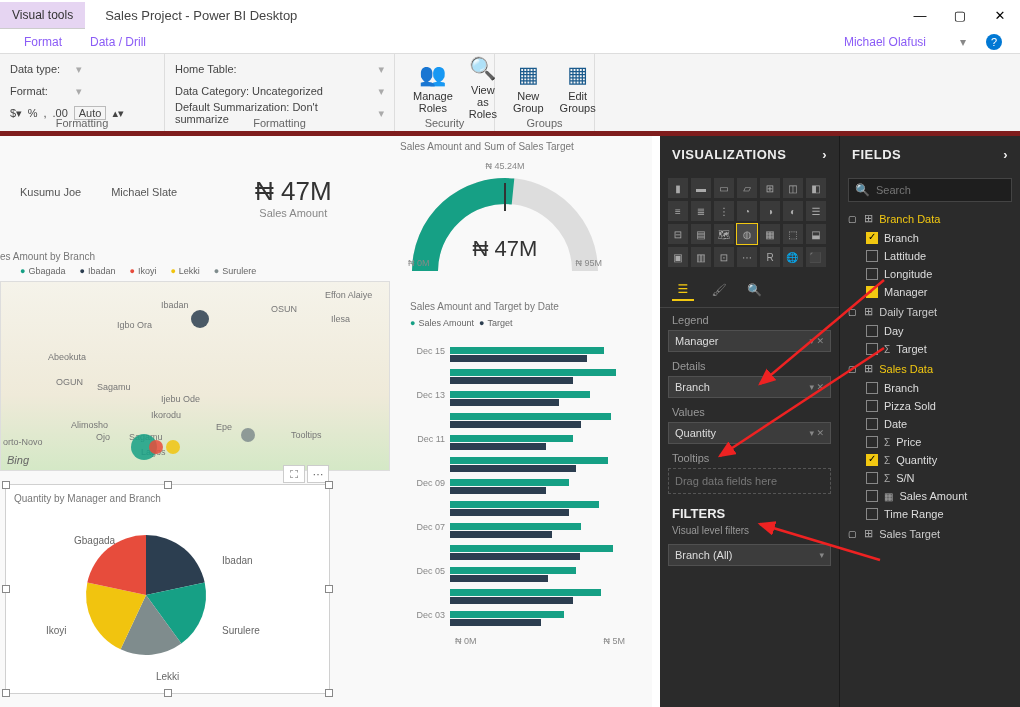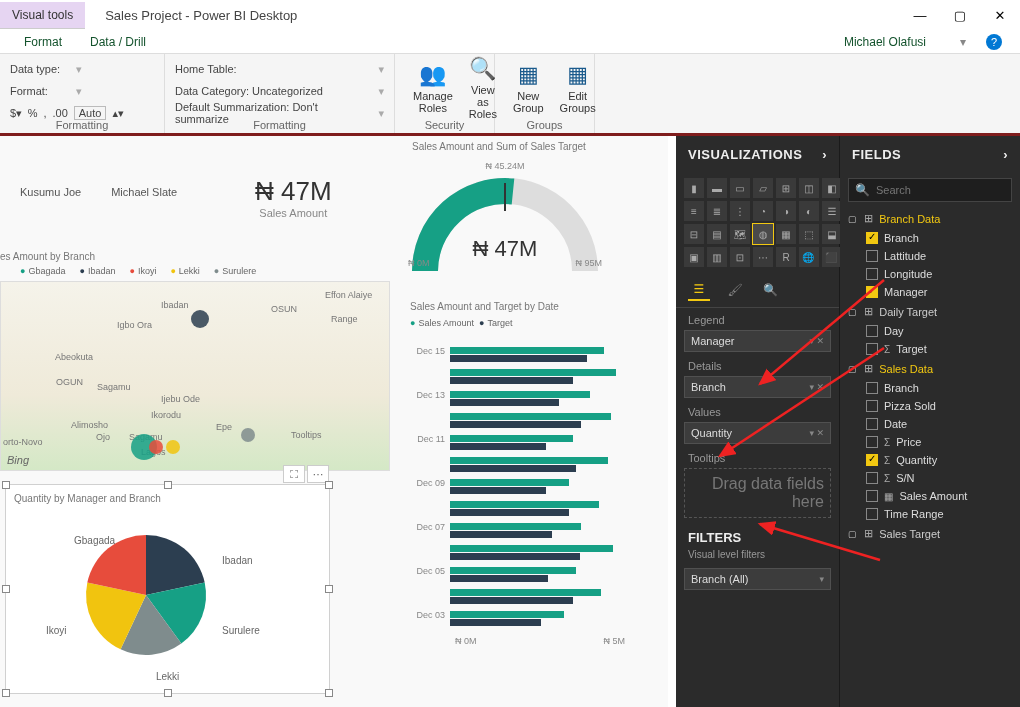--- a/index.html
+++ b/index.html
@@ -7,45 +7,45 @@
 
 
 .titlebar { height:30px; display:flex; align-items:center; background:#fff; }
 .visual-tools { background:#e6d5f2; color:#333; padding:6px 12px; font-size:12px; border-bottom:1px solid #ccc; }
 .app-title { flex:1; padding-left:20px; color:#444; font-size:13px; }
 .win-controls { display:flex; }
 .win-btn { width:40px; height:30px; display:flex; align-items:center; justify-content:center; font-size:13px; cursor:pointer; }
 
 
 .menubar { height:24px; display:flex; align-items:center; padding:0 10px; border-bottom:1px solid #ddd; }
-.menubar span { padding:0 14px; font-size:12px; color:#14532d; cursor:pointer; }
+.menubar span { padding:0 14px; font-size:12px; color:#8b5cf6; cursor:pointer; }
 .user-area { margin-left:auto; display:flex; align-items:center; gap:6px; font-size:12px; color:#333; padding-right:8px;}
 .help-icon { width:16px; height:16px; border-radius:50%; background:#0078d4; color:#fff; display:flex; align-items:center; justify-content:center; font-size:11px; }
 
 
-.ribbon { height:82px; background:#f5f5f5; border-bottom:3px solid #7f1d1d; display:flex; }
+.ribbon { height:82px; background:#f5f5f5; border-bottom:5px solid #7f1d1d; display:flex; }
 .rgroup { border-right:1px solid #ddd; padding:4px 10px 2px; display:flex; flex-direction:column; position:relative;}
 .rgroup-label { position:absolute; bottom:2px; left:0; right:0; text-align:center; font-size:11px; color:#666; }
 .rg-row { display:flex; align-items:center; gap:6px; font-size:11px; color:#444; margin:2px 0; height:18px; }
 .rg-row .lbl { min-width:60px; }
 .bigbtn { display:flex; flex-direction:column; align-items:center; justify-content:center; padding:2px 8px; font-size:11px; color:#333; cursor:pointer; height:60px;}
 .bigbtn .icon { font-size:22px; margin-bottom:2px; color:#1a5a8c; }
 
 
 .main { display:flex; height:571px; }
 .canvas { flex:1; background:#f9f9f9; position:relative; overflow:hidden; }
 
 
 .kpi-names { position:absolute; top:50px; left:20px; font-size:11px; color:#555; display:flex; gap:30px;}
 .kpi-big { position:absolute; top:40px; left:255px; text-align:center; }
 .kpi-big .val { font-size:26px; color:#333;}
 .kpi-big .sub { font-size:11px; color:#888; }
 
 
-.gauge-title{position:absolute;top:5px;left:412px;font-size:10px;color:#777;}
+.gauge-title{position:absolute;top:5px;left:400px;font-size:10px;color:#777;}
 .gauge { position:absolute; top:25px; left:400px; width:210px; text-align:center;}
 .gauge svg{width:200px;height:110px;}
 .gauge .glabel{font-size:22px;color:#333; margin-top:-48px;}
 .gauge .ends{display:flex;justify-content:space-between;font-size:9px;color:#888;padding:0 8px;margin-top:-4px}
 .gauge .toplbl{font-size:9px;color:#888;}
 
 
 .map-title{position:absolute;top:115px;left:0;font-size:10px;color:#777;}
 .map-legend{position:absolute;top:130px;left:20px;font-size:9px;color:#666;display:flex;gap:14px;}
 .map-legend span::before{content:"●";margin-right:3px;}
@@ -80,36 +80,36 @@
 .bar-legend span:last-child::before{color:#2c3e50;}
 .bar-row{display:flex;align-items:flex-start;height:22px;position:relative;}
 .bar-row .blabel{width:40px;font-size:9px;color:#888;text-align:right;padding-right:5px;}
 .bar-row .bars{flex:1;position:relative;height:18px;}
 .bar-row .b1{position:absolute;top:1px;height:7px;background:#16a085;}
 .bar-row .b2{position:absolute;top:9px;height:7px;background:#2c3e50;}
 .bar-axis{display:flex;justify-content:space-between;font-size:9px;color:#888;margin-left:45px;margin-top:4px;}
 
 
 .panel { background:#2b2b2b; color:#ccc; display:flex; flex-direction:column; }
-.viz-panel { width:164px; border-right:1px solid #1a1a1a;margin-left:8px;}
+.viz-panel { width:180px; border-right:1px solid #1a1a1a;margin-left:8px;}
 .fields-panel { width:180px; }
 .panel-header { height:36px; display:flex; align-items:center; padding:0 12px; font-size:13px; font-weight:600; letter-spacing:0.5px; background:#2b2b2b; color:#eee;}
 .panel-header .chev{margin-left:auto;}
 
 .viz-grid { padding:6px 8px; display:grid; grid-template-columns:repeat(7,20px); gap:3px;}
 .viz-cell{width:20px;height:20px;background:#3a3a3a;display:flex;align-items:center;justify-content:center;cursor:pointer;font-size:10px;color:#aaa;}
 .viz-cell.sel{outline:1px solid #f2c811;background:#4a4a4a;}
 .viz-tabs{display:flex;gap:14px;padding:6px 12px;border-bottom:1px solid #444;}
 .viz-tab{width:22px;height:22px;display:flex;align-items:center;justify-content:center;color:#888;cursor:pointer;}
 .viz-tab.active{border-bottom:2px solid #f2c811;color:#f2c811;}
 
 .well-label{font-size:11px;color:#999;padding:6px 12px 2px;}
 .well{margin:2px 8px;background:#3c3c3c;border:1px solid #505050;padding:4px 6px;font-size:11px;color:#ddd;display:flex;align-items:center;cursor:pointer;}
 .well .drop{margin-left:auto;color:#888;font-size:9px;}
-.well-empty{margin:2px 8px;border:1px dashed #555;padding:6px;font-size:16px;color:#777;text-align:right;}
+.well-empty{margin:2px 8px;border:1px dashed #555;padding:6px;font-size:11px;color:#777;text-align:left;}
 
 .filters-hdr{font-size:13px;font-weight:600;color:#eee;padding:10px 12px 4px;}
 .filters-sub{font-size:10px;color:#999;padding:0 12px 6px;}
 
 .search{margin:6px 8px;background:#1e1e1e;border:1px solid #444;padding:4px 6px;display:flex;align-items:center;gap:6px;}
 .search input{background:transparent;border:none;outline:none;color:#ccc;font-size:11px;flex:1;}
 .search .sicon{color:#888;}
 
 .tablehdr{display:flex;align-items:center;padding:4px 8px;font-size:11px;cursor:pointer;gap:6px;}
 .tablehdr.y{color:#f2c811;}
@@ -250,22 +250,22 @@
       <div class="place" style="top:18px;left:160px">Ibadan</div>
       <div class="place" style="top:138px;left:70px">Alimosho</div>
       <div class="place" style="top:165px;left:140px">Lagos</div>
       <div class="place" style="top:150px;left:95px">Ojo</div>
       <div class="place" style="top:128px;left:150px">Ikorodu</div>
       <div class="place" style="top:140px;left:215px">Epe</div>
       <div class="place" style="top:148px;left:290px">Tooltips</div>
       <div class="place" style="top:8px;left:324px">Effon Alaiye</div>
       <div class="place" style="top:22px;left:270px">OSUN</div>
       <div class="place" style="top:95px;left:55px">OGUN</div>
-      <div class="place" style="top:32px;left:330px">Range</div>
-      <div class="place" style="top:70px;left:54px">Abeokuta</div>
+      <div class="place" style="top:32px;left:330px">Ilesa</div>
+      <div class="place" style="top:70px;left:47px">Abeokuta</div>
       <div class="place" style="top:38px;left:116px">Igbo Ora</div>
       <div class="place" style="top:100px;left:96px">Sagamu</div>
       <div class="place" style="top:150px;left:128px">Sagamu</div>
       <div class="place" style="top:155px;left:2px">orto-Novo</div>
       <div class="place" style="top:112px;left:160px">Ijebu Ode</div>
       <div class="dot" style="background:#16a085;top:152px;left:130px;width:26px;height:26px"></div>
       <div class="dot" style="background:#2c3e50;top:28px;left:190px;width:18px;height:18px"></div>
       <div class="dot" style="background:#e74c3c;top:158px;left:148px"></div>
       <div class="dot" style="background:#f1c40f;top:158px;left:165px"></div>
       <div class="dot" style="background:#7f8c8d;top:146px;left:240px"></div>

